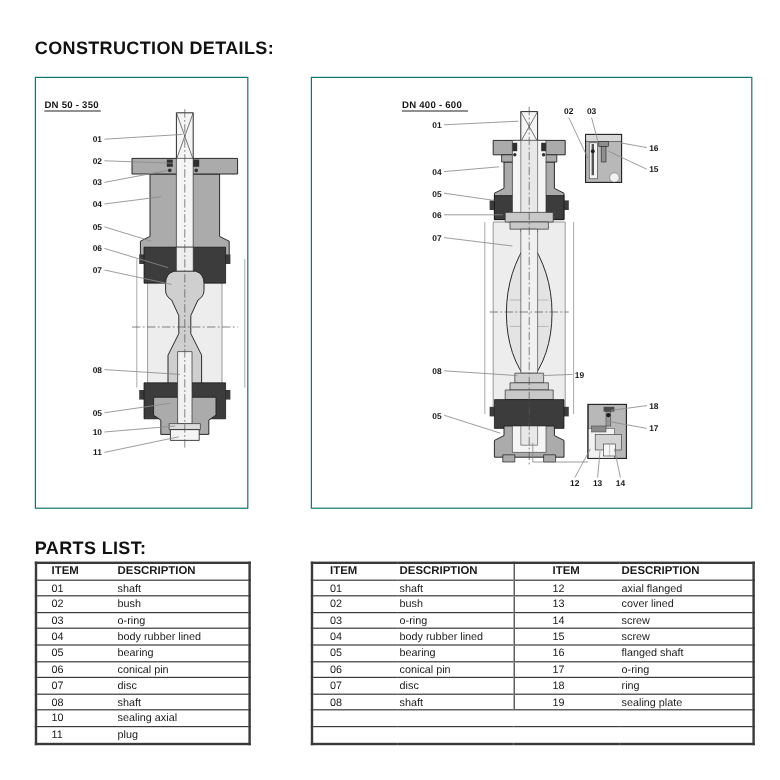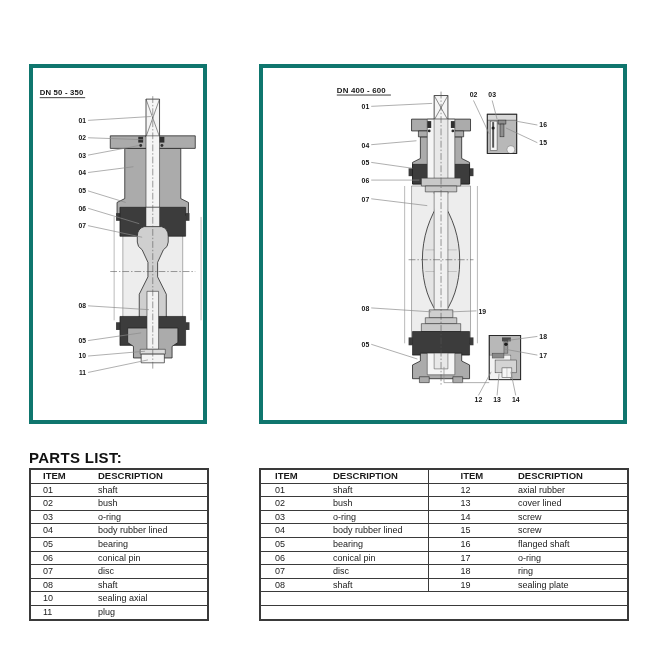--- a/index.html
+++ b/index.html
@@ -1,21 +1,21 @@
 <!DOCTYPE html>
 <html><head>
 <meta charset="utf-8">
 <style>
   html,body{margin:0;padding:0;}
   body{width:650px;height:650px;background:#ffffff;font-family:"Liberation Sans",sans-serif;position:relative;overflow:hidden;}
   .page{position:absolute;inset:0;}
   .title{position:absolute;margin:0;font-size:15px;font-weight:bold;letter-spacing:.3px;color:#111;line-height:1;}
   #main-title{left:29px;top:33px;}
   #parts-title{left:29px;top:450px;}
-  .dbox{position:absolute;border:4px solid #0f766e;background:#fff;box-sizing:border-box;}
+  .dbox{position:absolute;border:1px solid #0f766e;background:#fff;box-sizing:border-box;}
   #box-left{left:29px;top:64px;width:178px;height:360px;}
   #box-right{left:259px;top:64px;width:368px;height:360px;text-align:center;}
   .dbox svg{display:block;width:100%;height:100%;}
   svg text{font-family:"Liberation Sans",sans-serif;font-weight:bold;fill:#151515;}
   text.c{font-size:7px;}
   text.dn{font-size:8px;letter-spacing:.2px;}
   .ptable{position:absolute;border-collapse:collapse;table-layout:fixed;background:#fff;border:2px solid #3a3a3a;}
   #table-left{left:29px;top:468px;width:178px;}
   #table-right{left:259px;top:468px;width:368px;}
   .ptable th,.ptable td{border-top:1px solid #3a3a3a;padding:0;height:12.6px;line-height:12.6px;font-size:9px;color:#1a1a1a;text-align:left;white-space:nowrap;overflow:hidden;font-weight:normal;vertical-align:middle;}
@@ -26,20 +26,21 @@
   #table-right .c2{padding-left:2px;}
   #table-right .c3{padding-left:32px;border-left:1px solid #3a3a3a;}
   #table-right .c4{padding-left:2px;}
   #table-right td.empty{border-left:none;}
 </style>
 </head>
 <body>
 
 <div class="page">
 
+  <h1 class="title" id="main-title">CONSTRUCTION DETAILS:</h1>
 
   <div class="dbox" id="box-left">
     <svg viewBox="0 0 176 358">
 
       <text class="dn" x="7" y="25">DN 50 - 350</text>
       <line x1="7" y1="27.5" x2="54" y2="27.5" stroke="#222" stroke-width="0.9"></line>
 
       <g stroke-linejoin="round">
 
         <rect x="93" y="152" width="62" height="106" fill="#ededed" stroke="#777" stroke-width="0.6"></rect>
@@ -313,21 +314,21 @@
         <th class="c2">DESCRIPTION</th>
         <th class="c3">ITEM</th>
         <th class="c4">DESCRIPTION</th>
       </tr>
     </thead>
     <tbody>
       <tr>
           <td class="c1">01</td>
           <td class="c2">shaft</td>
           <td class="c3">12</td>
-          <td class="c4">axial rubber</td>
+          <td class="c4">axial flanged</td>
         </tr>
       <tr>
           <td class="c1">02</td>
           <td class="c2">bush</td>
           <td class="c3">13</td>
           <td class="c4">cover lined</td>
         </tr>
       <tr>
           <td class="c1">03</td>
           <td class="c2">o-ring</td>

